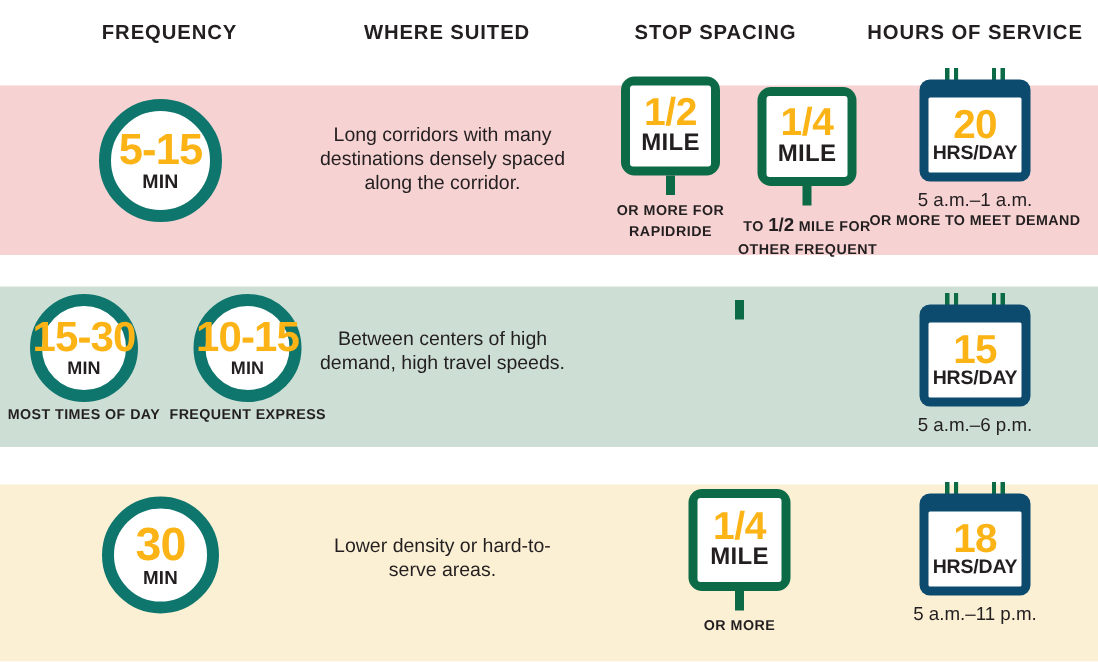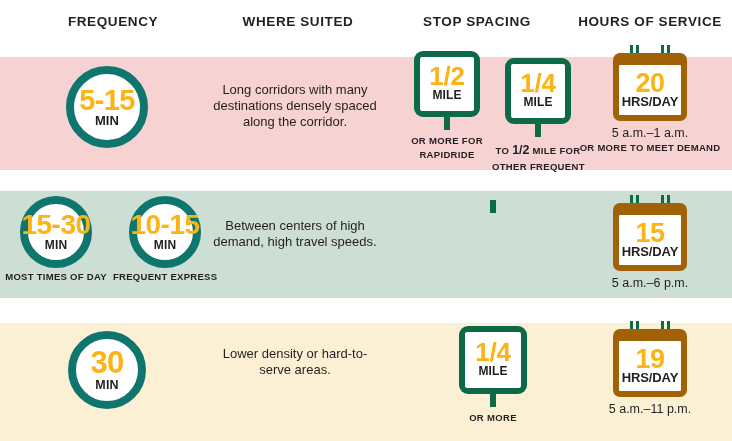--- a/index.html
+++ b/index.html
@@ -118,21 +118,21 @@
     color:#fbb316;
     font-weight:700;
     font-size:26px;
     line-height:.92;
     letter-spacing:-.01em;
     white-space:nowrap;
   }
   .sign-unit{
     color:#231f20;
     font-weight:700;
-    font-size:12px;
+    font-size:16px;
     line-height:1.15;
     letter-spacing:.01em;
   }
   .sign-post{
     width:6px;height:13px;
     background:#0c6b46;
     margin:0 auto;
   }
   .sign-caption{
     margin-top:4px;
@@ -157,21 +157,21 @@
     border-top:0;
     border-radius:0 0 5px 5px;
     box-sizing:border-box;
     background:transparent;
   }
   .ring.l{left:17px;}
   .ring.r{left:48px;}
   .cal-body{
     position:absolute;top:8px;left:0;
     width:74px;height:68px;
-    background:#a16207;
+    background:#0c4a6e;
     border-radius:7px;
     box-sizing:border-box;
     padding:12px 6px 6px 6px;
   }
   .cal-inner{
     width:100%;height:100%;
     background:#ffffff;
     border-radius:1px;
     display:flex;flex-direction:column;
     align-items:center;justify-content:center;
@@ -345,21 +345,21 @@
     <div class="cell c-freq">
       <div class="badge-wrap" style="left:66px;top:8px;width:82px;">
         <div class="circle" style="width:78px;height:78px;margin:0 auto;">
           <span class="circ-num" style="font-size:31px;">30</span>
           <span class="circ-unit" style="font-size:12.5px;margin-top:1px;">MIN</span>
         </div>
       </div>
     </div>
 
     <div class="cell c-where">
-      <div class="desc" style="top:23px;">Lower density or hard-to-serve areas.</div>
+      <div class="desc" style="top:33px;">Lower density or hard-to-serve areas.</div>
     </div>
 
     <div class="cell c-stop">
       <div class="sign-wrap" style="left:20px;top:3px;width:150px;">
         <div class="sign" style="margin:0 auto;width:68px;height:68px;">
           <div class="sign-inner">
             <span class="sign-num">1/4</span>
             <span class="sign-unit">MILE</span>
           </div>
         </div>
@@ -372,21 +372,21 @@
 
     <div class="cell c-hours">
       <div class="cal-wrap" style="left:0;top:-2px;width:164px;">
         <div class="cal">
           <div class="cal-rings">
             <div class="ring l"></div>
             <div class="ring r"></div>
           </div>
           <div class="cal-body">
             <div class="cal-inner">
-              <span class="cal-num">19</span>
+              <span class="cal-num">18</span>
               <span class="cal-unit">HRS/DAY</span>
             </div>
           </div>
         </div>
         <div class="cal-time">5 a.m.–11 p.m.</div>
       </div>
     </div>
   </div>
 
 </div>

